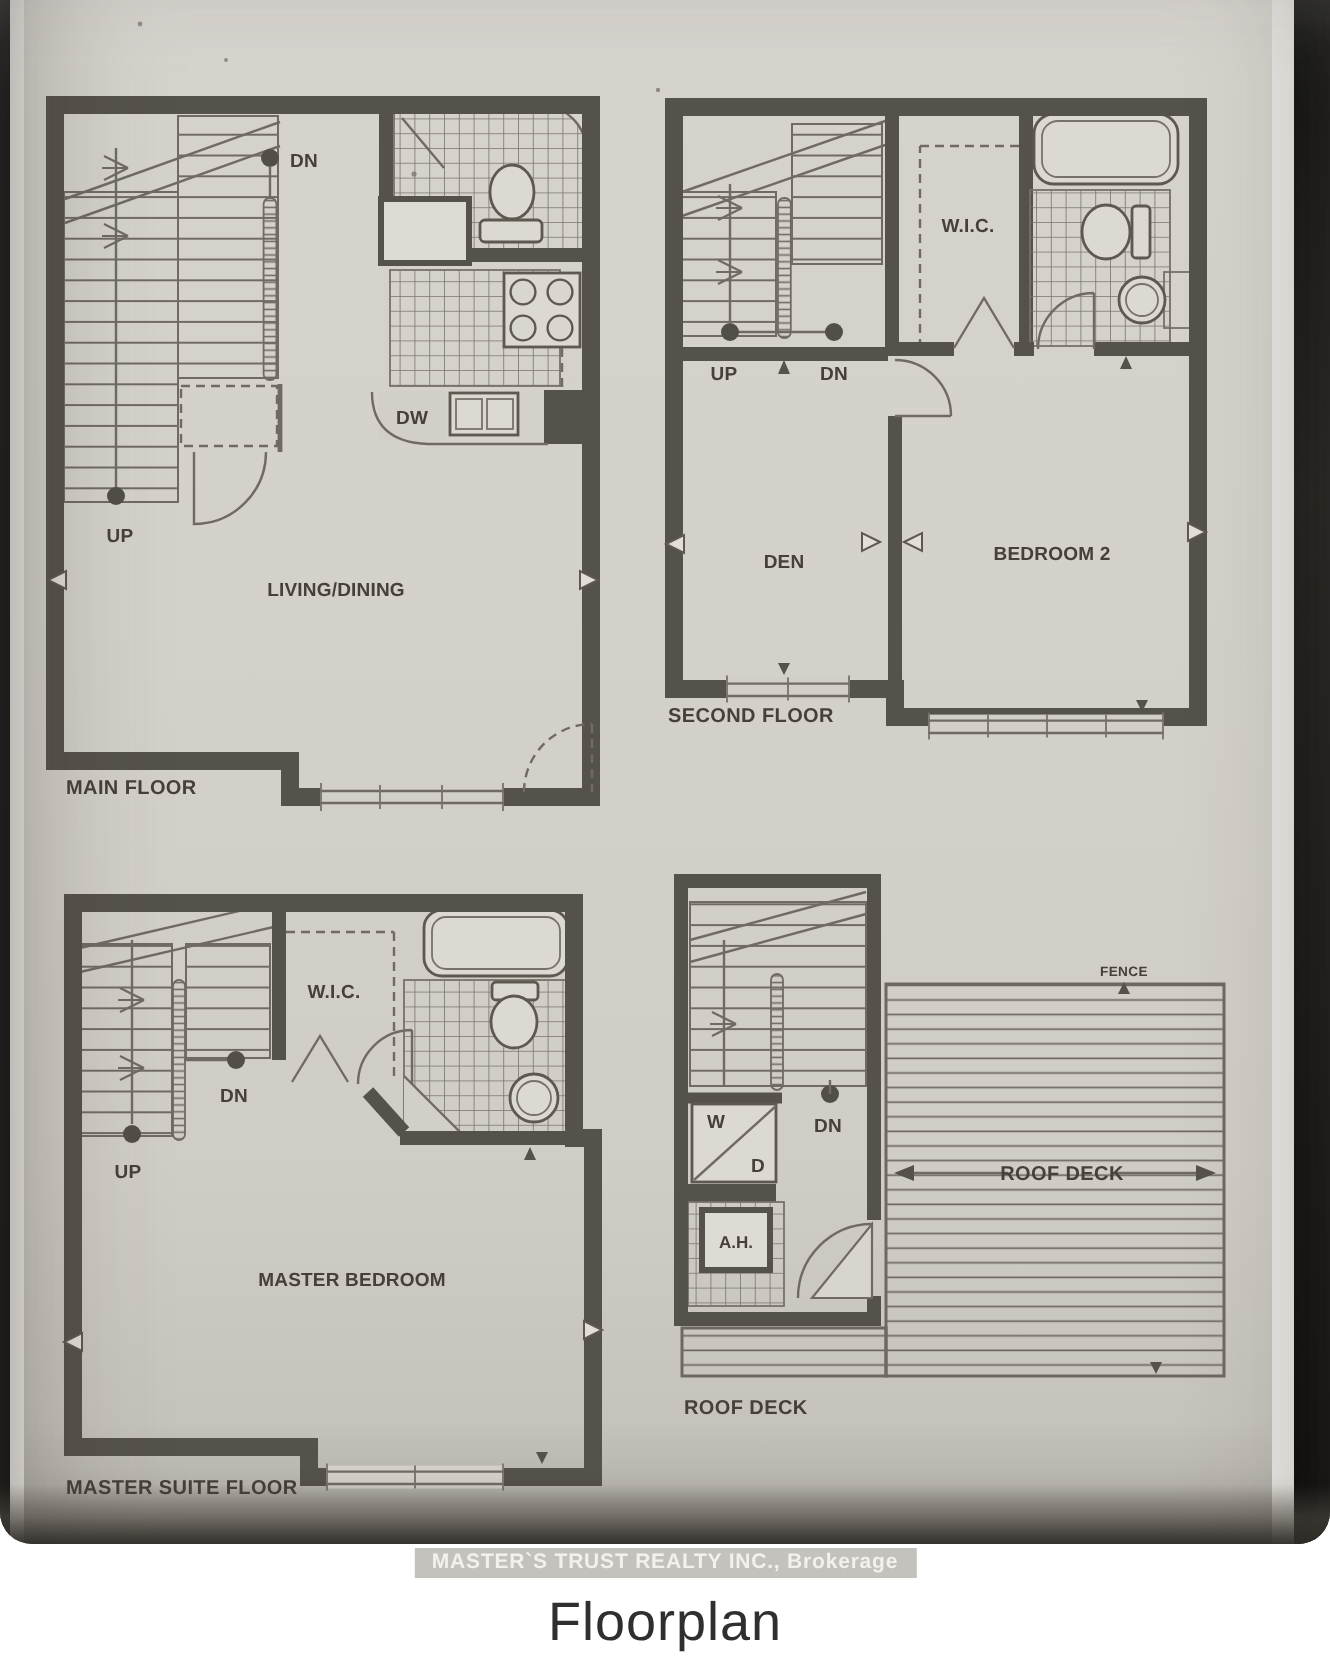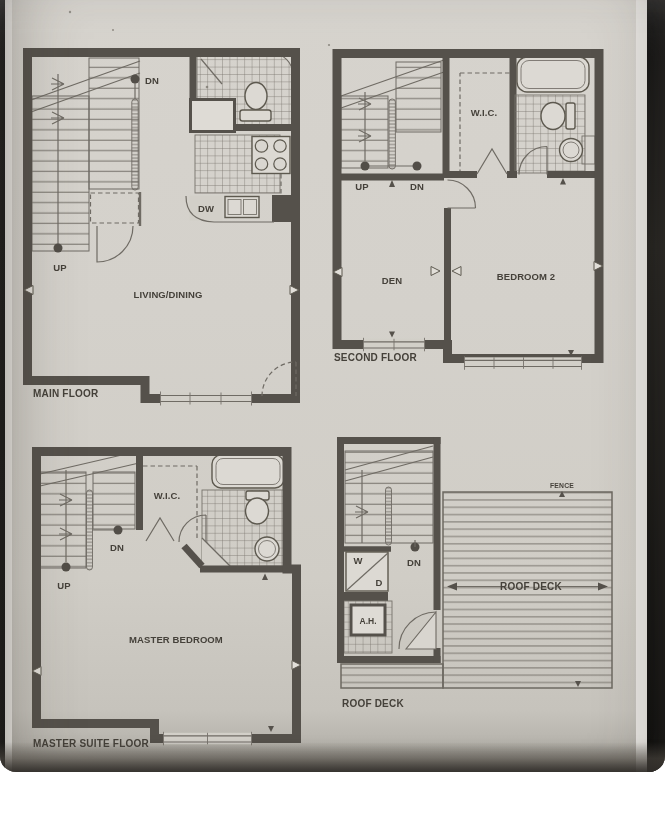--- a/index.html
+++ b/index.html
@@ -331,13 +331,15 @@
         <text class="txt8 mid" x="368" y="624">A.H.</text>
         <text class="txt mid" x="414" y="566">DN</text>
         <text class="txt10" x="342" y="707">ROOF DECK</text>
       </g>
     </svg>
 
     <div class="vignette"></div>
     <div id="photo-bottom-shade"></div>
   </div>
 
+  <div id="watermark">MASTER`S TRUST REALTY INC., Brokerage</div>
+  <div id="caption">Floorplan</div>
 </div>
 
 </body></html>

